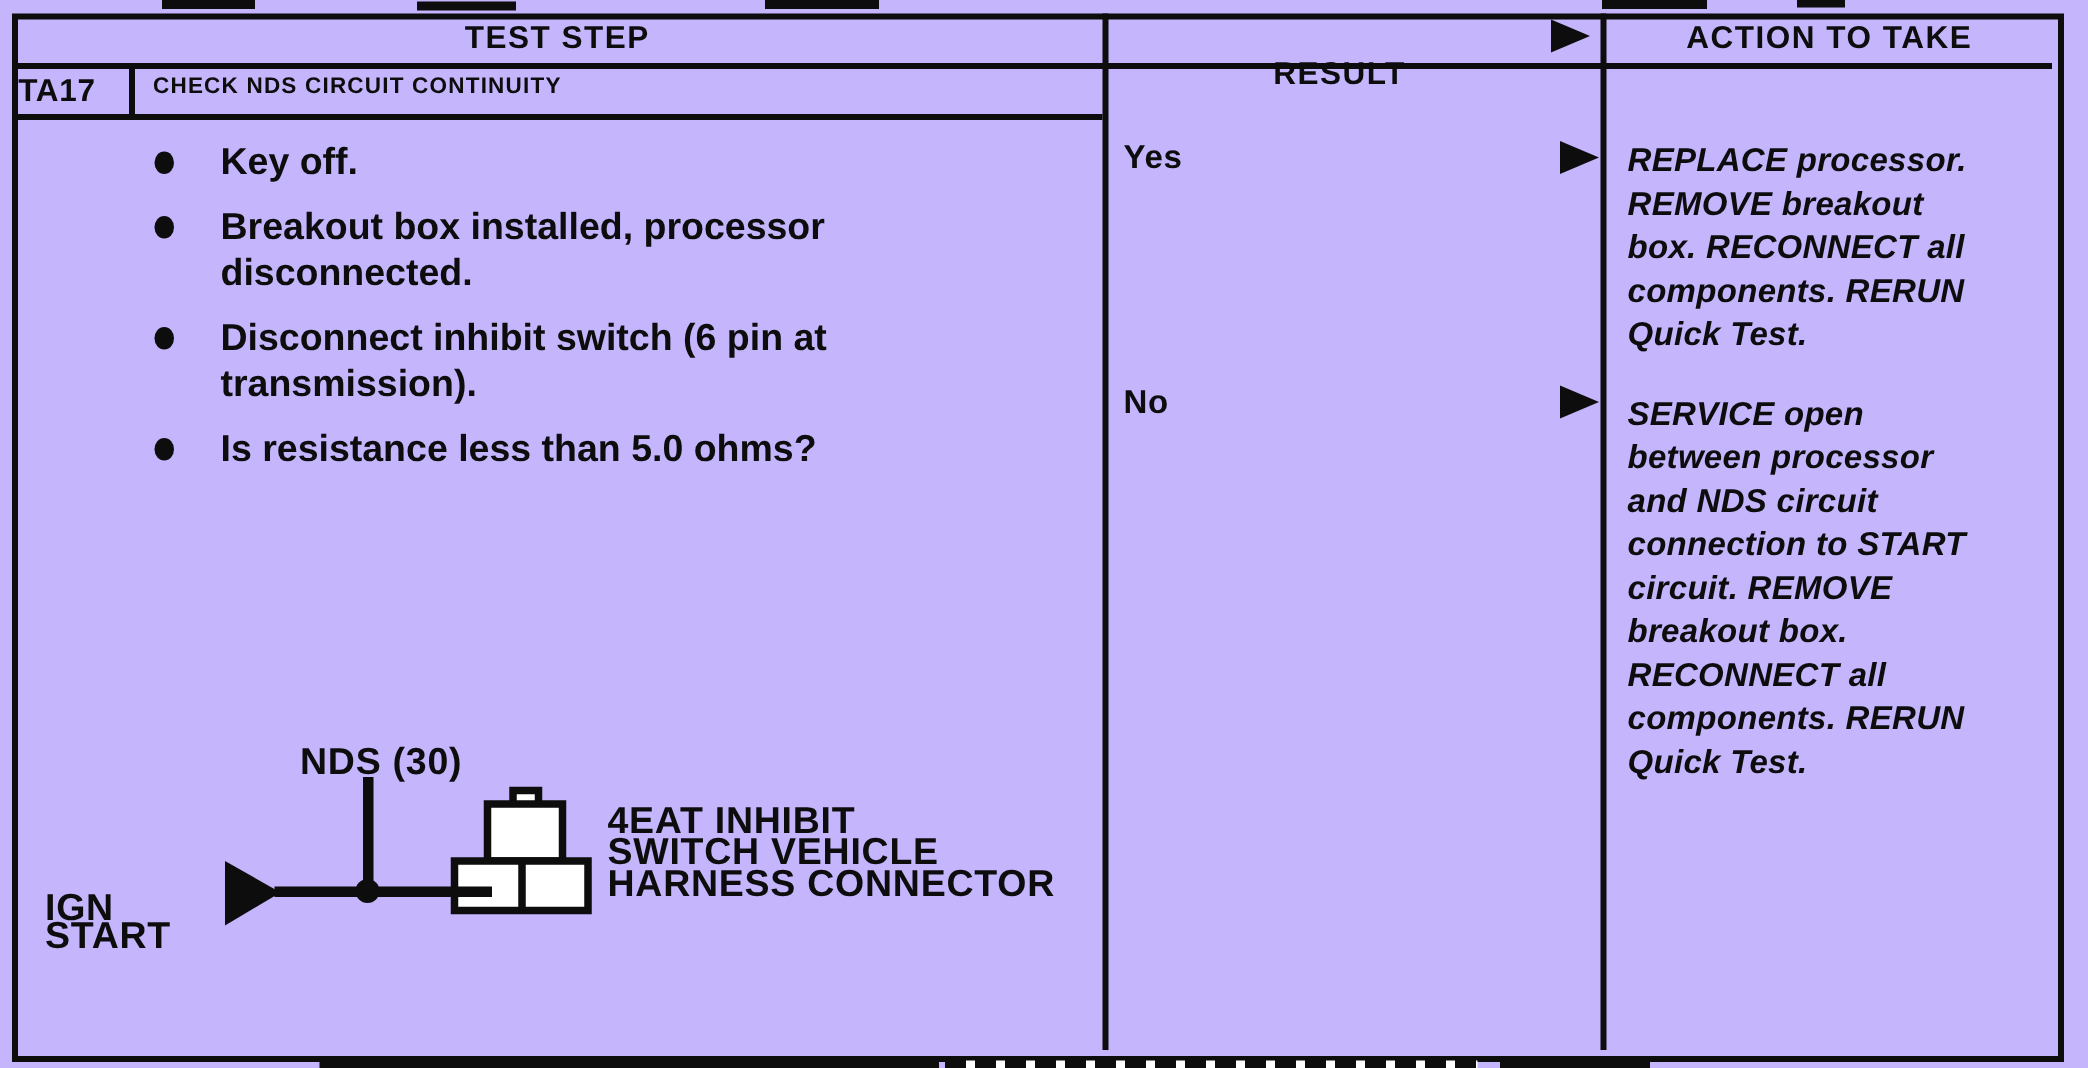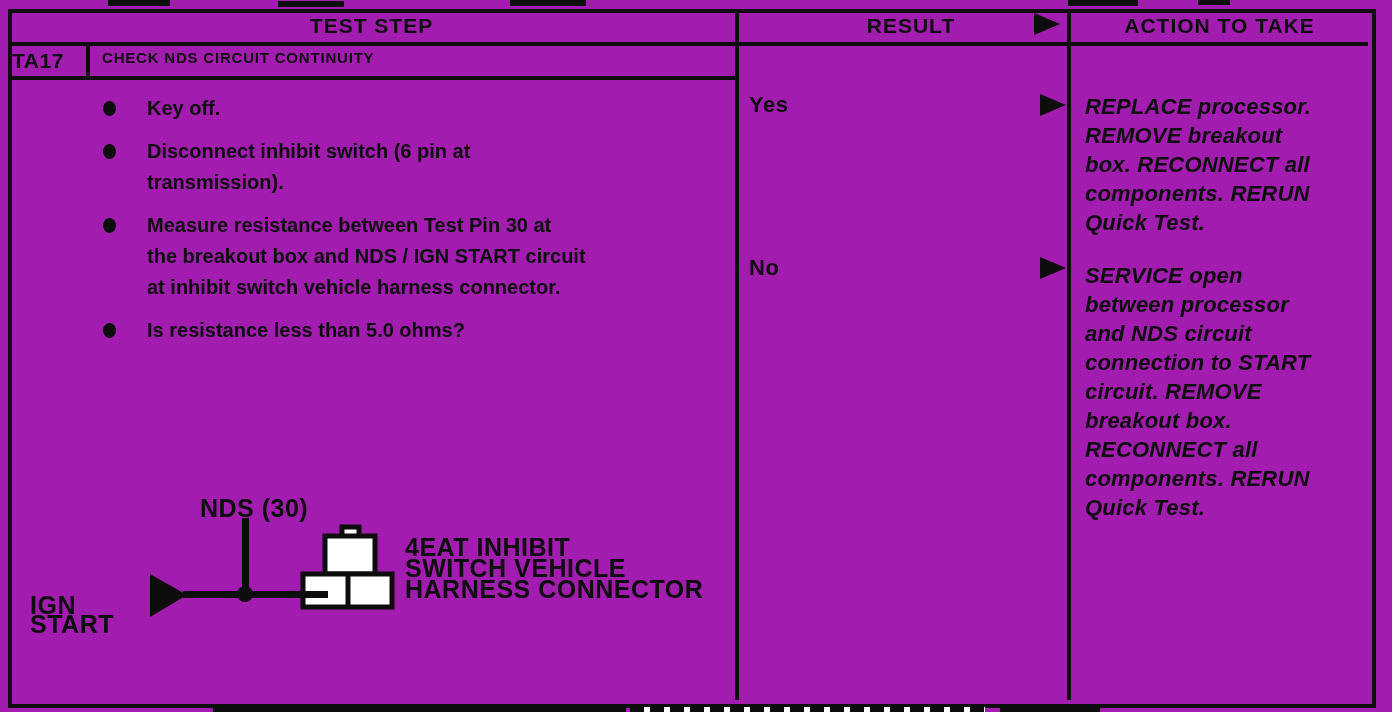--- a/index.html
+++ b/index.html
@@ -1,33 +1,33 @@
 <!DOCTYPE html>
 <html><head>
 <meta charset="utf-8">
 <style>
   html,body{margin:0;padding:0;background:#e8e8e8;}
   .page{
-    position:relative;width:1392px;height:712px;background:#a21caf;
+    position:relative;width:1392px;height:712px;background:#c4b5fd;
     font-family:"Liberation Sans", sans-serif;font-weight:700;color:#0d0d0d;
     overflow:hidden;
   }
   .abs{position:absolute;}
   
   .outer-border{left:8px;top:9px;width:1360px;height:691px;border:4px solid #0d0d0d;}
   .vline{width:4px;background:#0d0d0d;}
   .hline{height:4px;background:#0d0d0d;}
   
   .hdr{top:14px;font-size:21px;letter-spacing:1px;text-align:center;white-space:nowrap;}
   
   .ta-row-border{left:8px;top:45px;width:727px;height:31px;border-bottom:4px solid #0d0d0d;}
   .ta-id{left:2px;top:49px;width:72px;text-align:center;font-size:21px;letter-spacing:.5px;}
   .ta-title{left:102px;top:49px;font-size:15px;letter-spacing:.8px;white-space:nowrap;}
   
-  .bullets{left:147px;top:93px;width:600px;list-style:none;margin:0;padding:0;font-size:20px;line-height:31px;}
+  .bullets{left:147px;top:93px;width:600px;list-style:none;margin:0;padding:0;font-size:25px;line-height:31px;}
   .bullets li{position:relative;margin:0 0 12px 0;}
   .bullets .dot{position:absolute;left:-44px;top:8px;width:13px;height:15px;border-radius:50%;background:#0d0d0d;}
   .ml{white-space:pre-line;}
   
   .result-row{left:749px;width:317px;display:flex;justify-content:space-between;align-items:flex-start;font-size:22px;letter-spacing:.5px;}
   .tri{width:0;height:0;border-top:11px solid transparent;border-bottom:11px solid transparent;border-left:26px solid #0d0d0d;}
   .hdr-arrow{left:1034px;top:13px;}
   
   .action{left:1085px;width:288px;font-size:22px;line-height:29px;letter-spacing:.2px;font-style:italic;}
   
@@ -40,36 +40,35 @@
 <body>
 
 <div class="page">
 
   <div class="abs outer-border"></div>
   <div class="abs vline" style="left:735px;top:9px;height:691px;"></div>
   <div class="abs vline" style="left:1067px;top:9px;height:691px;"></div>
   <div class="abs hline" style="left:8px;top:42px;width:1360px;"></div>
 
   <div class="abs hdr" style="left:8px;width:727px;">TEST STEP</div>
-  <div class="abs hdr" style="left:766px;width:290px;">RESULT</div>
+  <div class="abs hdr" style="left:748px;width:290px;margin-top:24px;">RESULT</div>
   <div class="abs tri hdr-arrow"></div>
   <div class="abs hdr" style="left:1071px;width:297px;">ACTION TO TAKE</div>
 
   <div class="abs ta-row-border"></div>
   <div class="abs vline" style="left:86px;top:45px;height:35px;"></div>
   <div class="abs ta-id">TA17</div>
   <div class="abs ta-title">CHECK NDS CIRCUIT CONTINUITY</div>
 
   <ul class="abs bullets">
     <li><span class="dot"></span><span class="ml">Key off.</span></li>
+    <li><span class="dot"></span><span class="ml">Breakout box installed, processor
+disconnected.</span></li>
     <li><span class="dot"></span><span class="ml">Disconnect inhibit switch (6 pin at
 transmission).</span></li>
-    <li><span class="dot"></span><span class="ml">Measure resistance between Test Pin 30 at
-the breakout box and NDS / IGN START circuit
-at inhibit switch vehicle harness connector.</span></li>
     <li><span class="dot"></span><span class="ml">Is resistance less than 5.0 ohms?</span></li>
   </ul>
 
   <svg class="abs" style="left:0;top:490px;" width="700" height="160" viewBox="0 0 700 160">
 
     <rect x="342" y="37" width="17" height="14" fill="#ffffff" stroke="#0d0d0d" stroke-width="5"></rect>
     <rect x="325" y="46" width="50" height="38" fill="#ffffff" stroke="#0d0d0d" stroke-width="5"></rect>
 
     <rect x="303" y="84" width="89" height="33" fill="#ffffff" stroke="#0d0d0d" stroke-width="5"></rect>
     <line x1="348" y1="84" x2="348" y2="117" stroke="#0d0d0d" stroke-width="5"></line>

